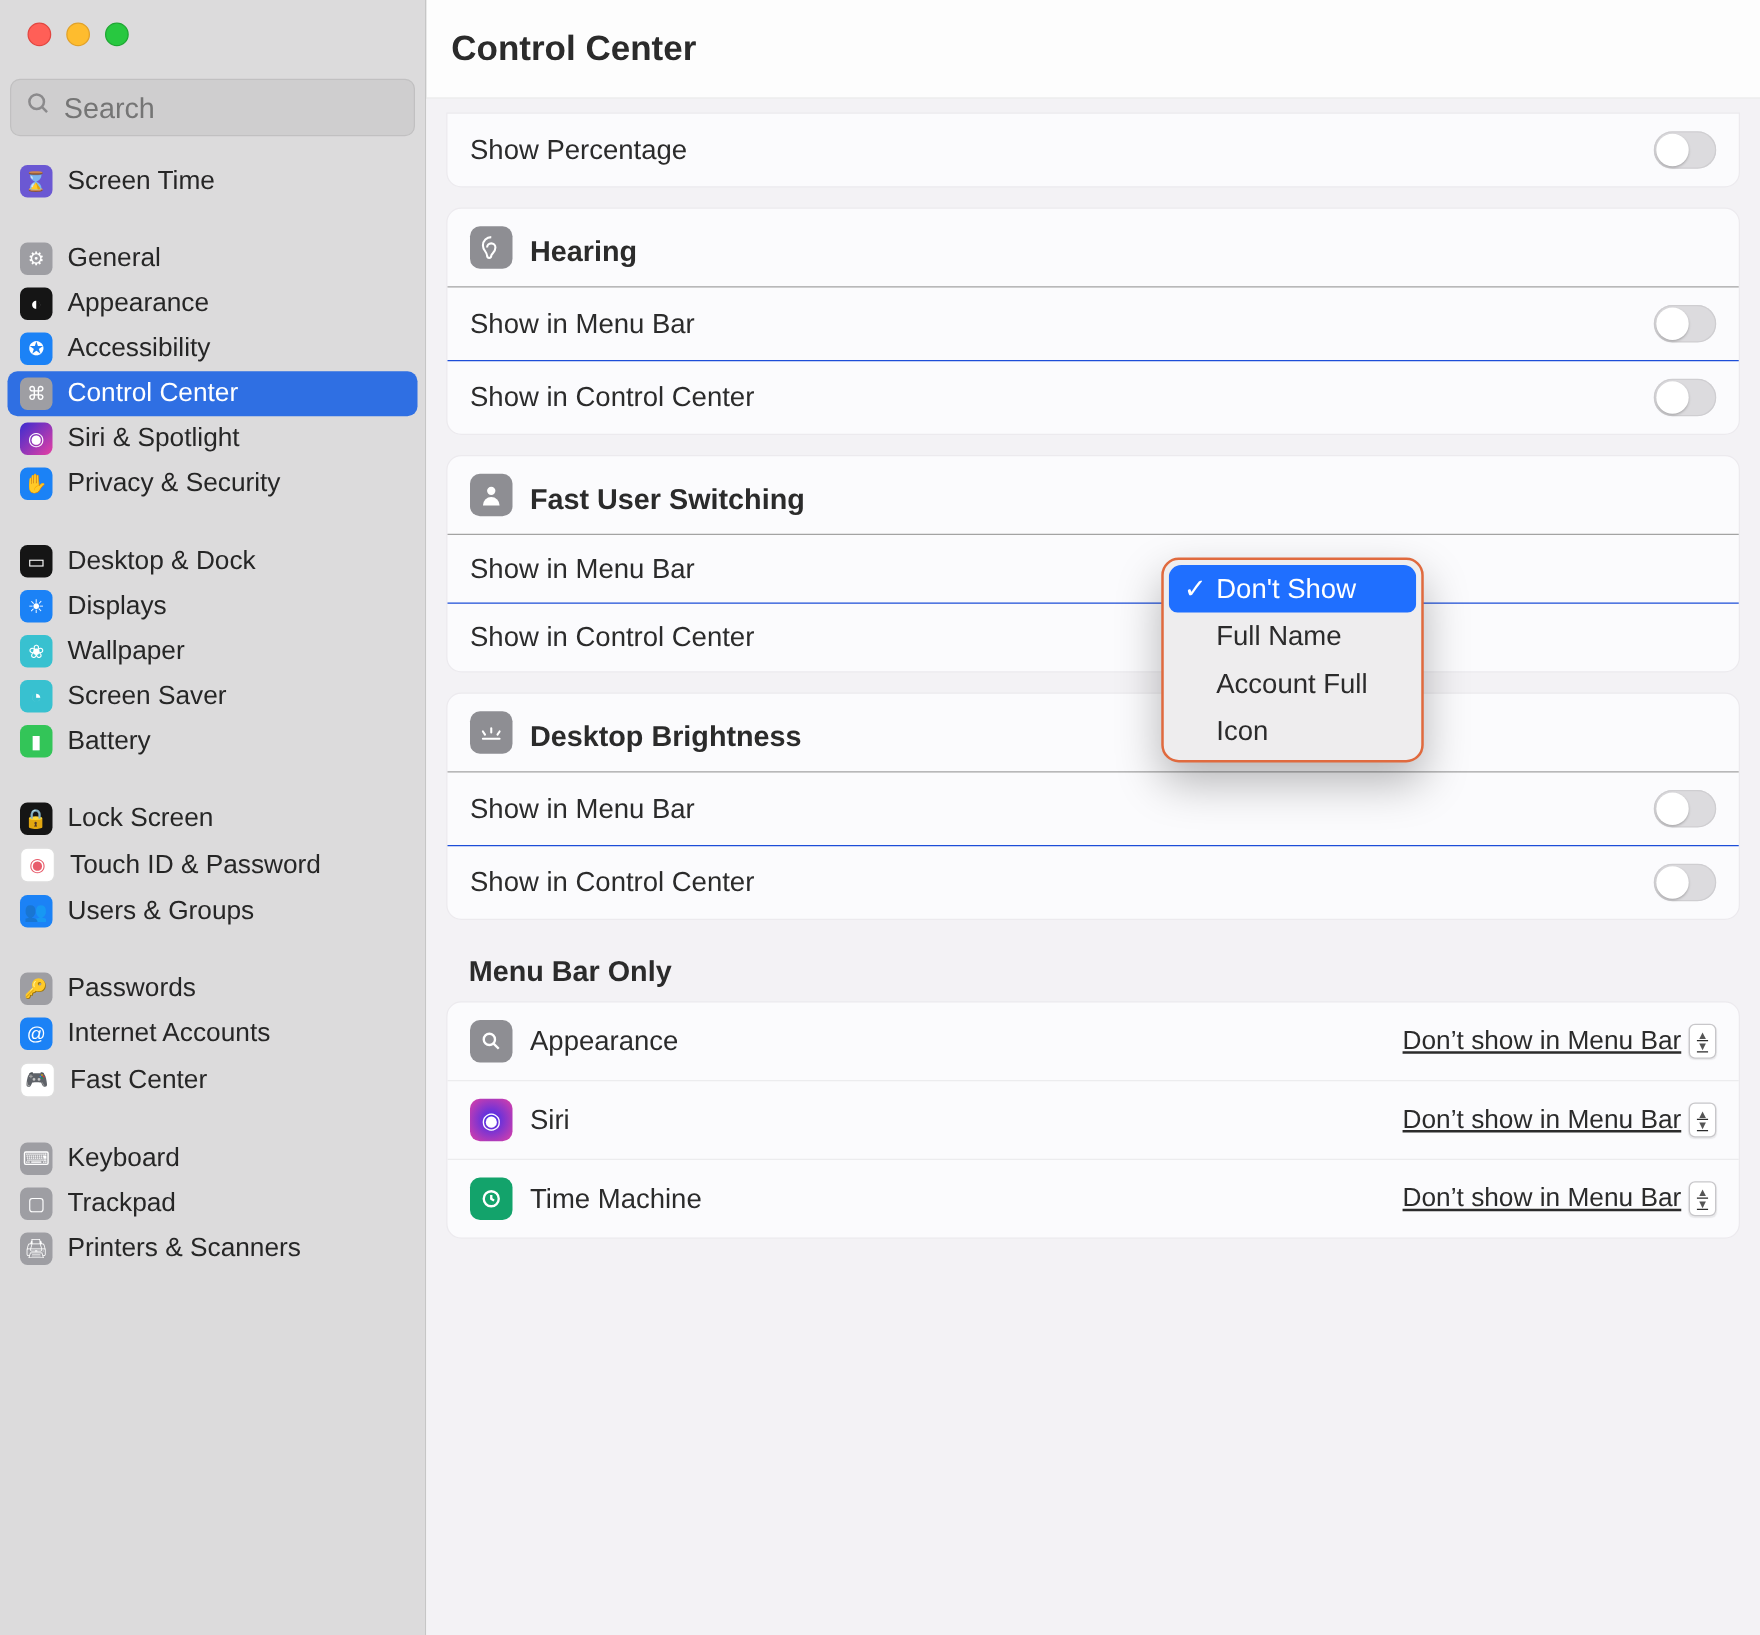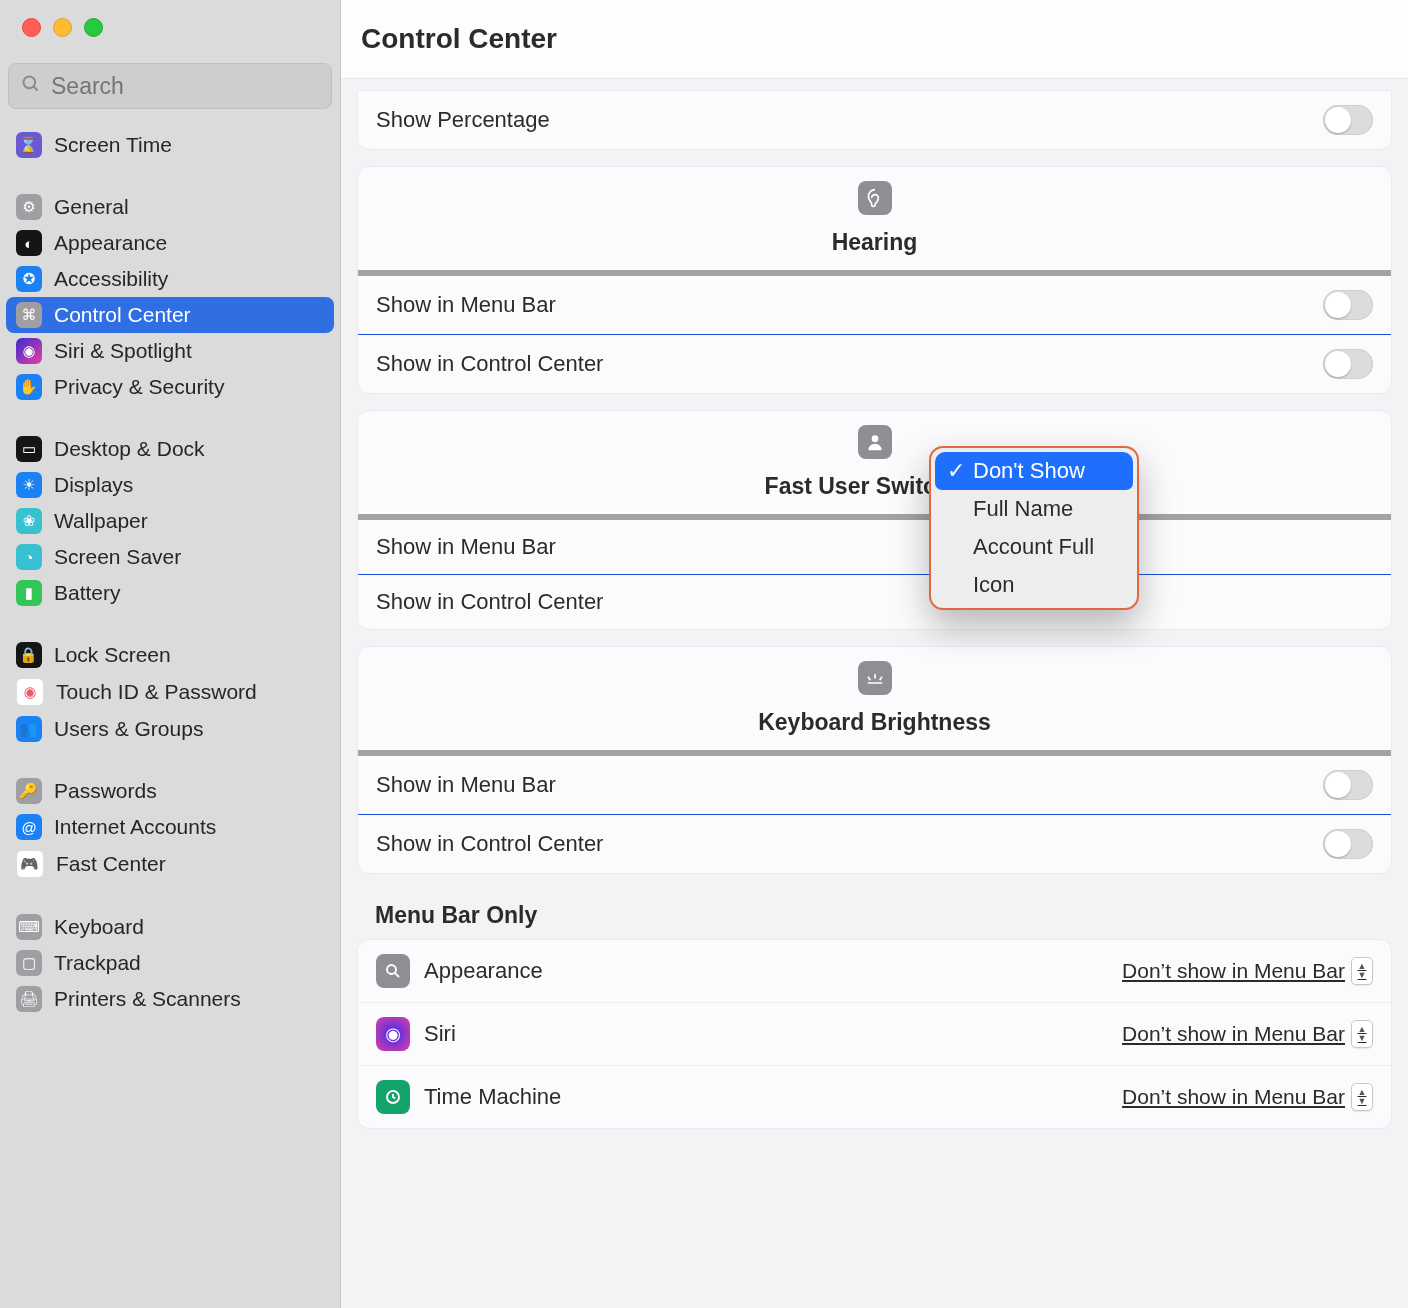--- a/index.html
+++ b/index.html
@@ -82,24 +82,24 @@
 .card{
   background:#fbfbfd;border:1px solid #eceaee;border-radius:12px;
   margin-top:16px;
 }
 .card-row{
   display:flex;align-items:center;justify-content:space-between;
   padding:14px 18px;font-size:22px;color:#2b2b2b;
 }
 .card-row + .card-row{border-top:1px solid #1d4ed8;}
 .card-header{
-  display:flex;align-items:center;gap:14px;
-  padding:14px 18px;font-size:23px;font-weight:700;color:#2b2b2b;flex-direction:column;
-}
-.card-header + .card-row{border-top:6px solid #a3a3a3;}
+  display:flex;align-items:flex-end;gap:14px;
+  padding:14px 18px;font-size:23px;font-weight:700;color:#2b2b2b;
+}
+.card-header + .card-row{border-top:1px solid #a3a3a3;}
 .card-header .hico{
   width:34px;height:34px;border-radius:8px;background:#8e8e93;
   display:flex;align-items:center;justify-content:center;color:#fff;
 }
 .toggle{
   width:50px;height:30px;border-radius:30px;background:#dcdbde;position:relative;
   box-shadow:inset 0 0 0 1px #cfced1;
 }
 .toggle .knob{
   width:26px;height:26px;border-radius:50%;background:#fff;position:absolute;top:2px;left:2px;
@@ -328,21 +328,21 @@
         </div>
       </div>
 
       <div class="card">
         <div class="card-header">
           <span class="hico">
             <svg width="20" height="20" viewBox="0 0 24 24" fill="#fff">
                   <path d="M4 18h16M6 14l-2-3M12 12V8M18 14l2-3" stroke="#fff" stroke-width="2" stroke-linecap="round"></path>
                 </svg>
           </span>
-          <span>Keyboard Brightness</span>
+          <span>Desktop Brightness</span>
         </div>
         <div class="card-row">
           <span>Show in Menu Bar</span>
           <div class="toggle">
                 <div class="knob"></div>
               </div>
         </div>
         <div class="card-row">
           <span>Show in Control Center</span>
           <div class="toggle">

